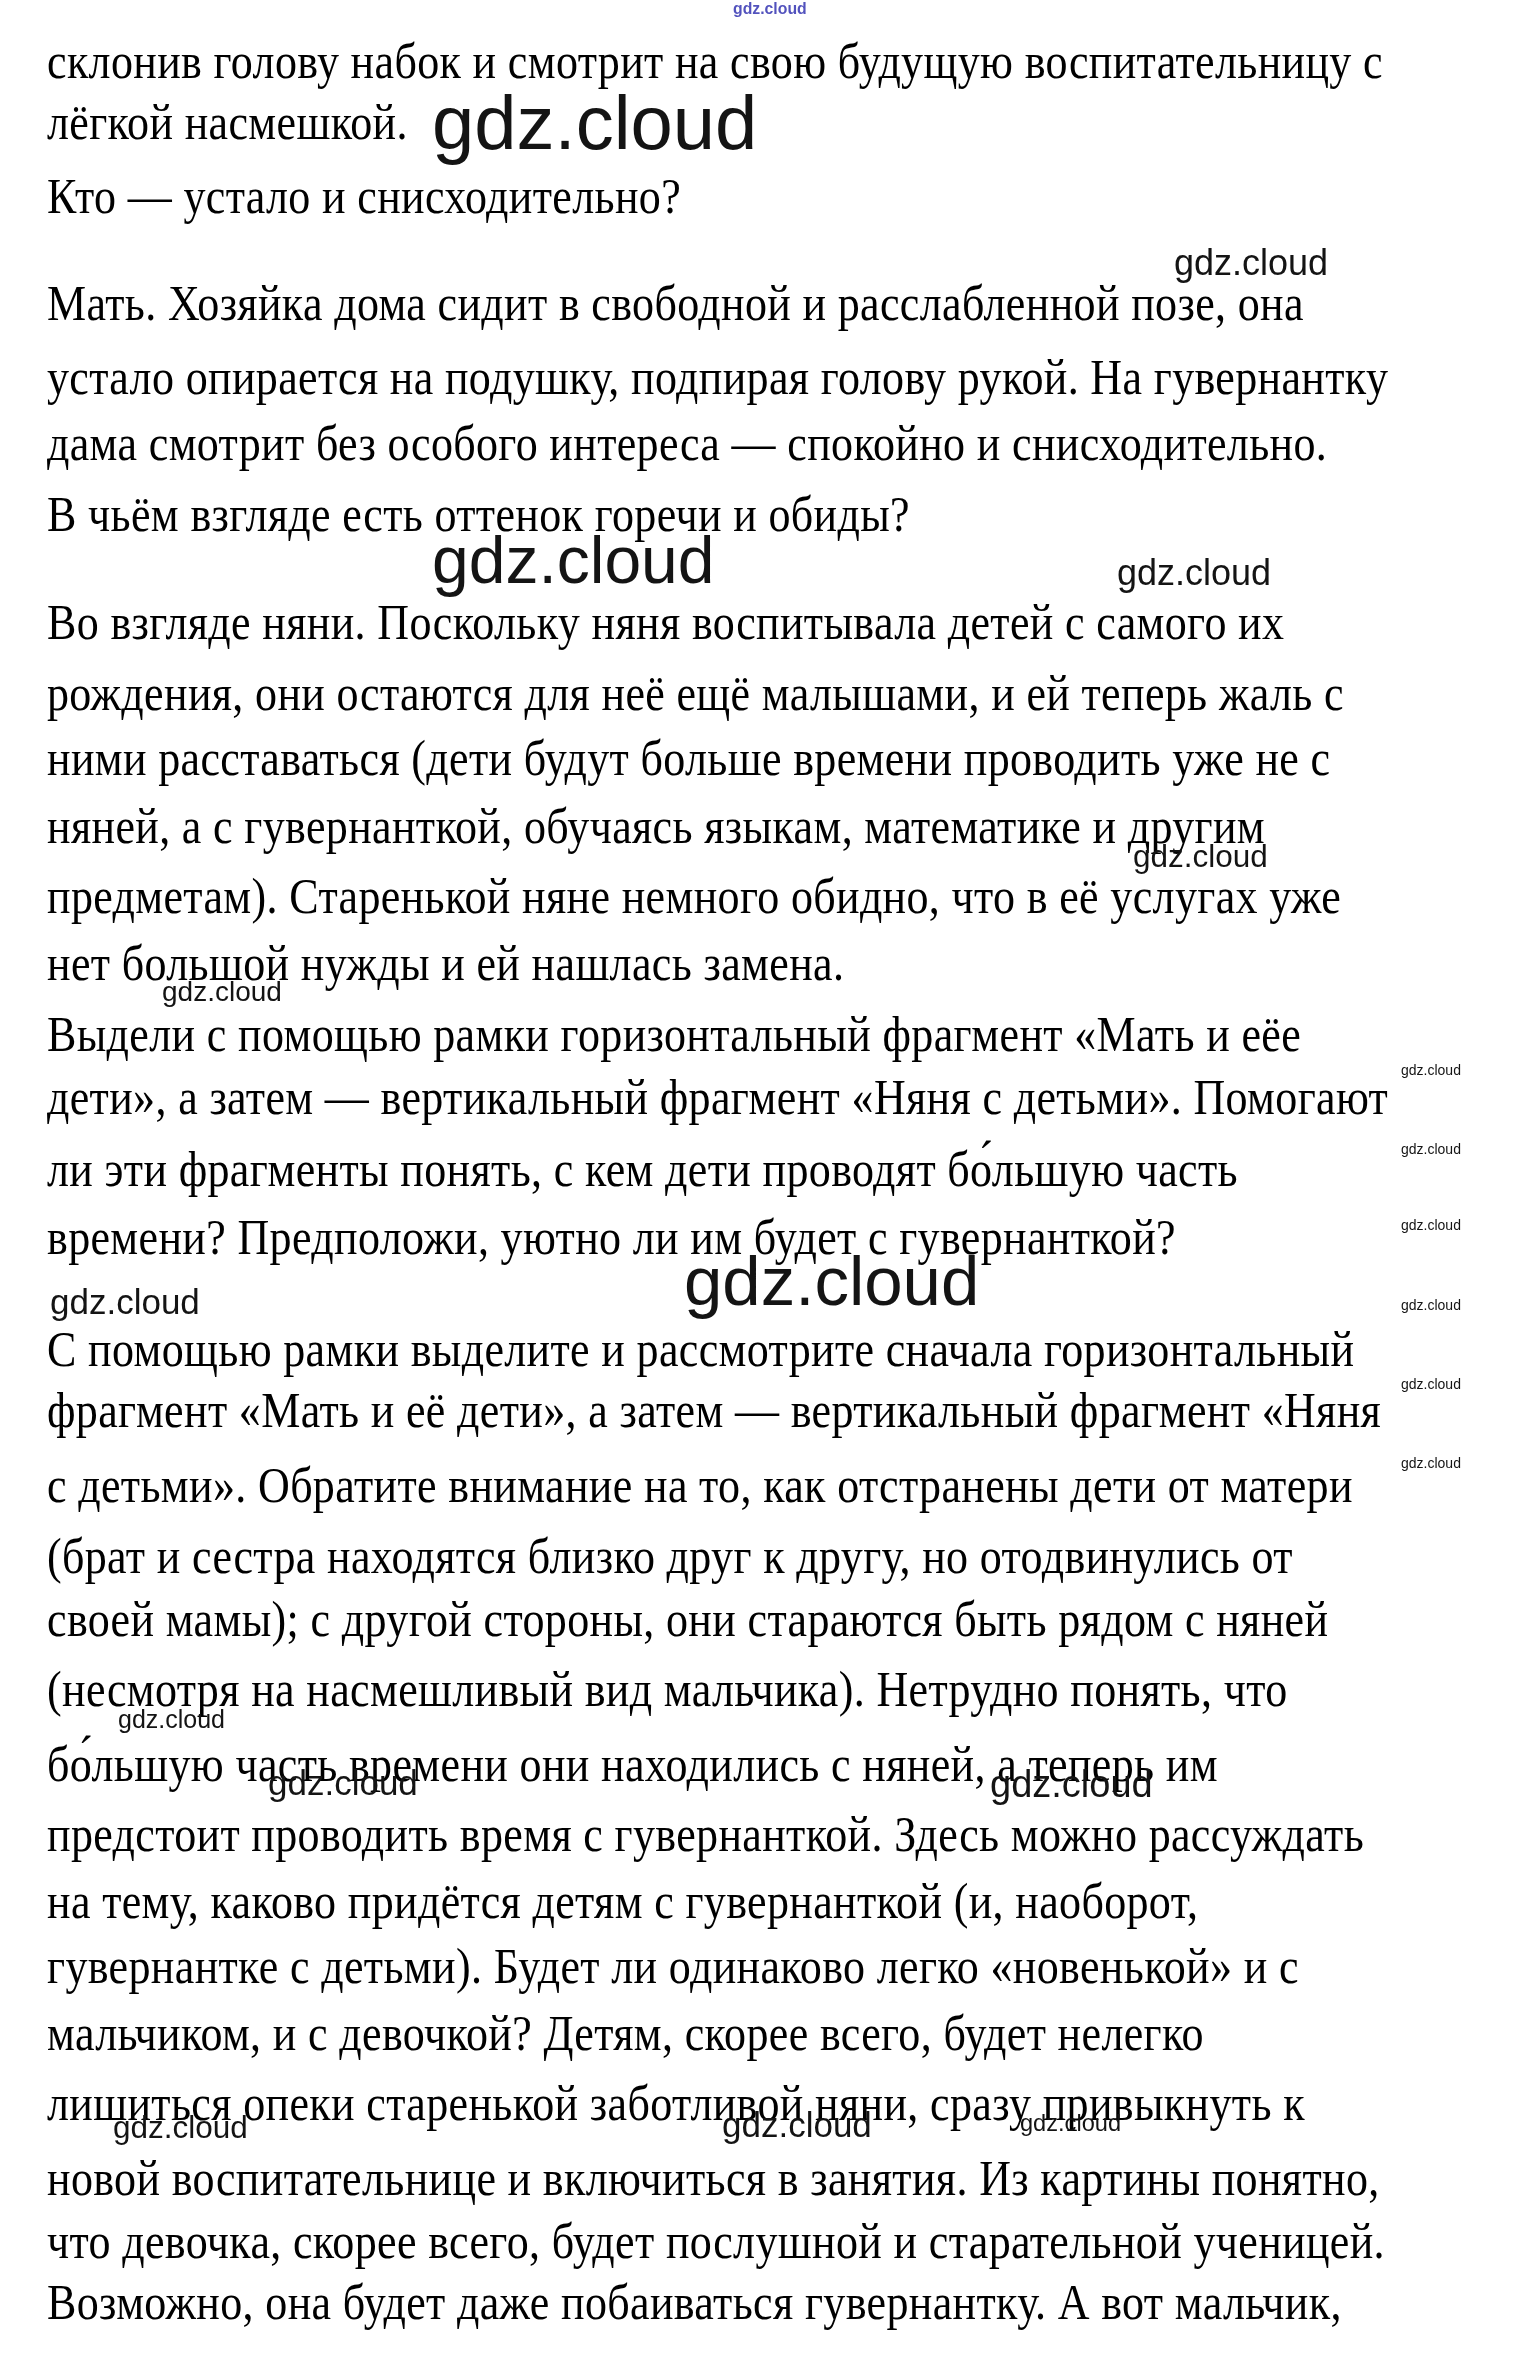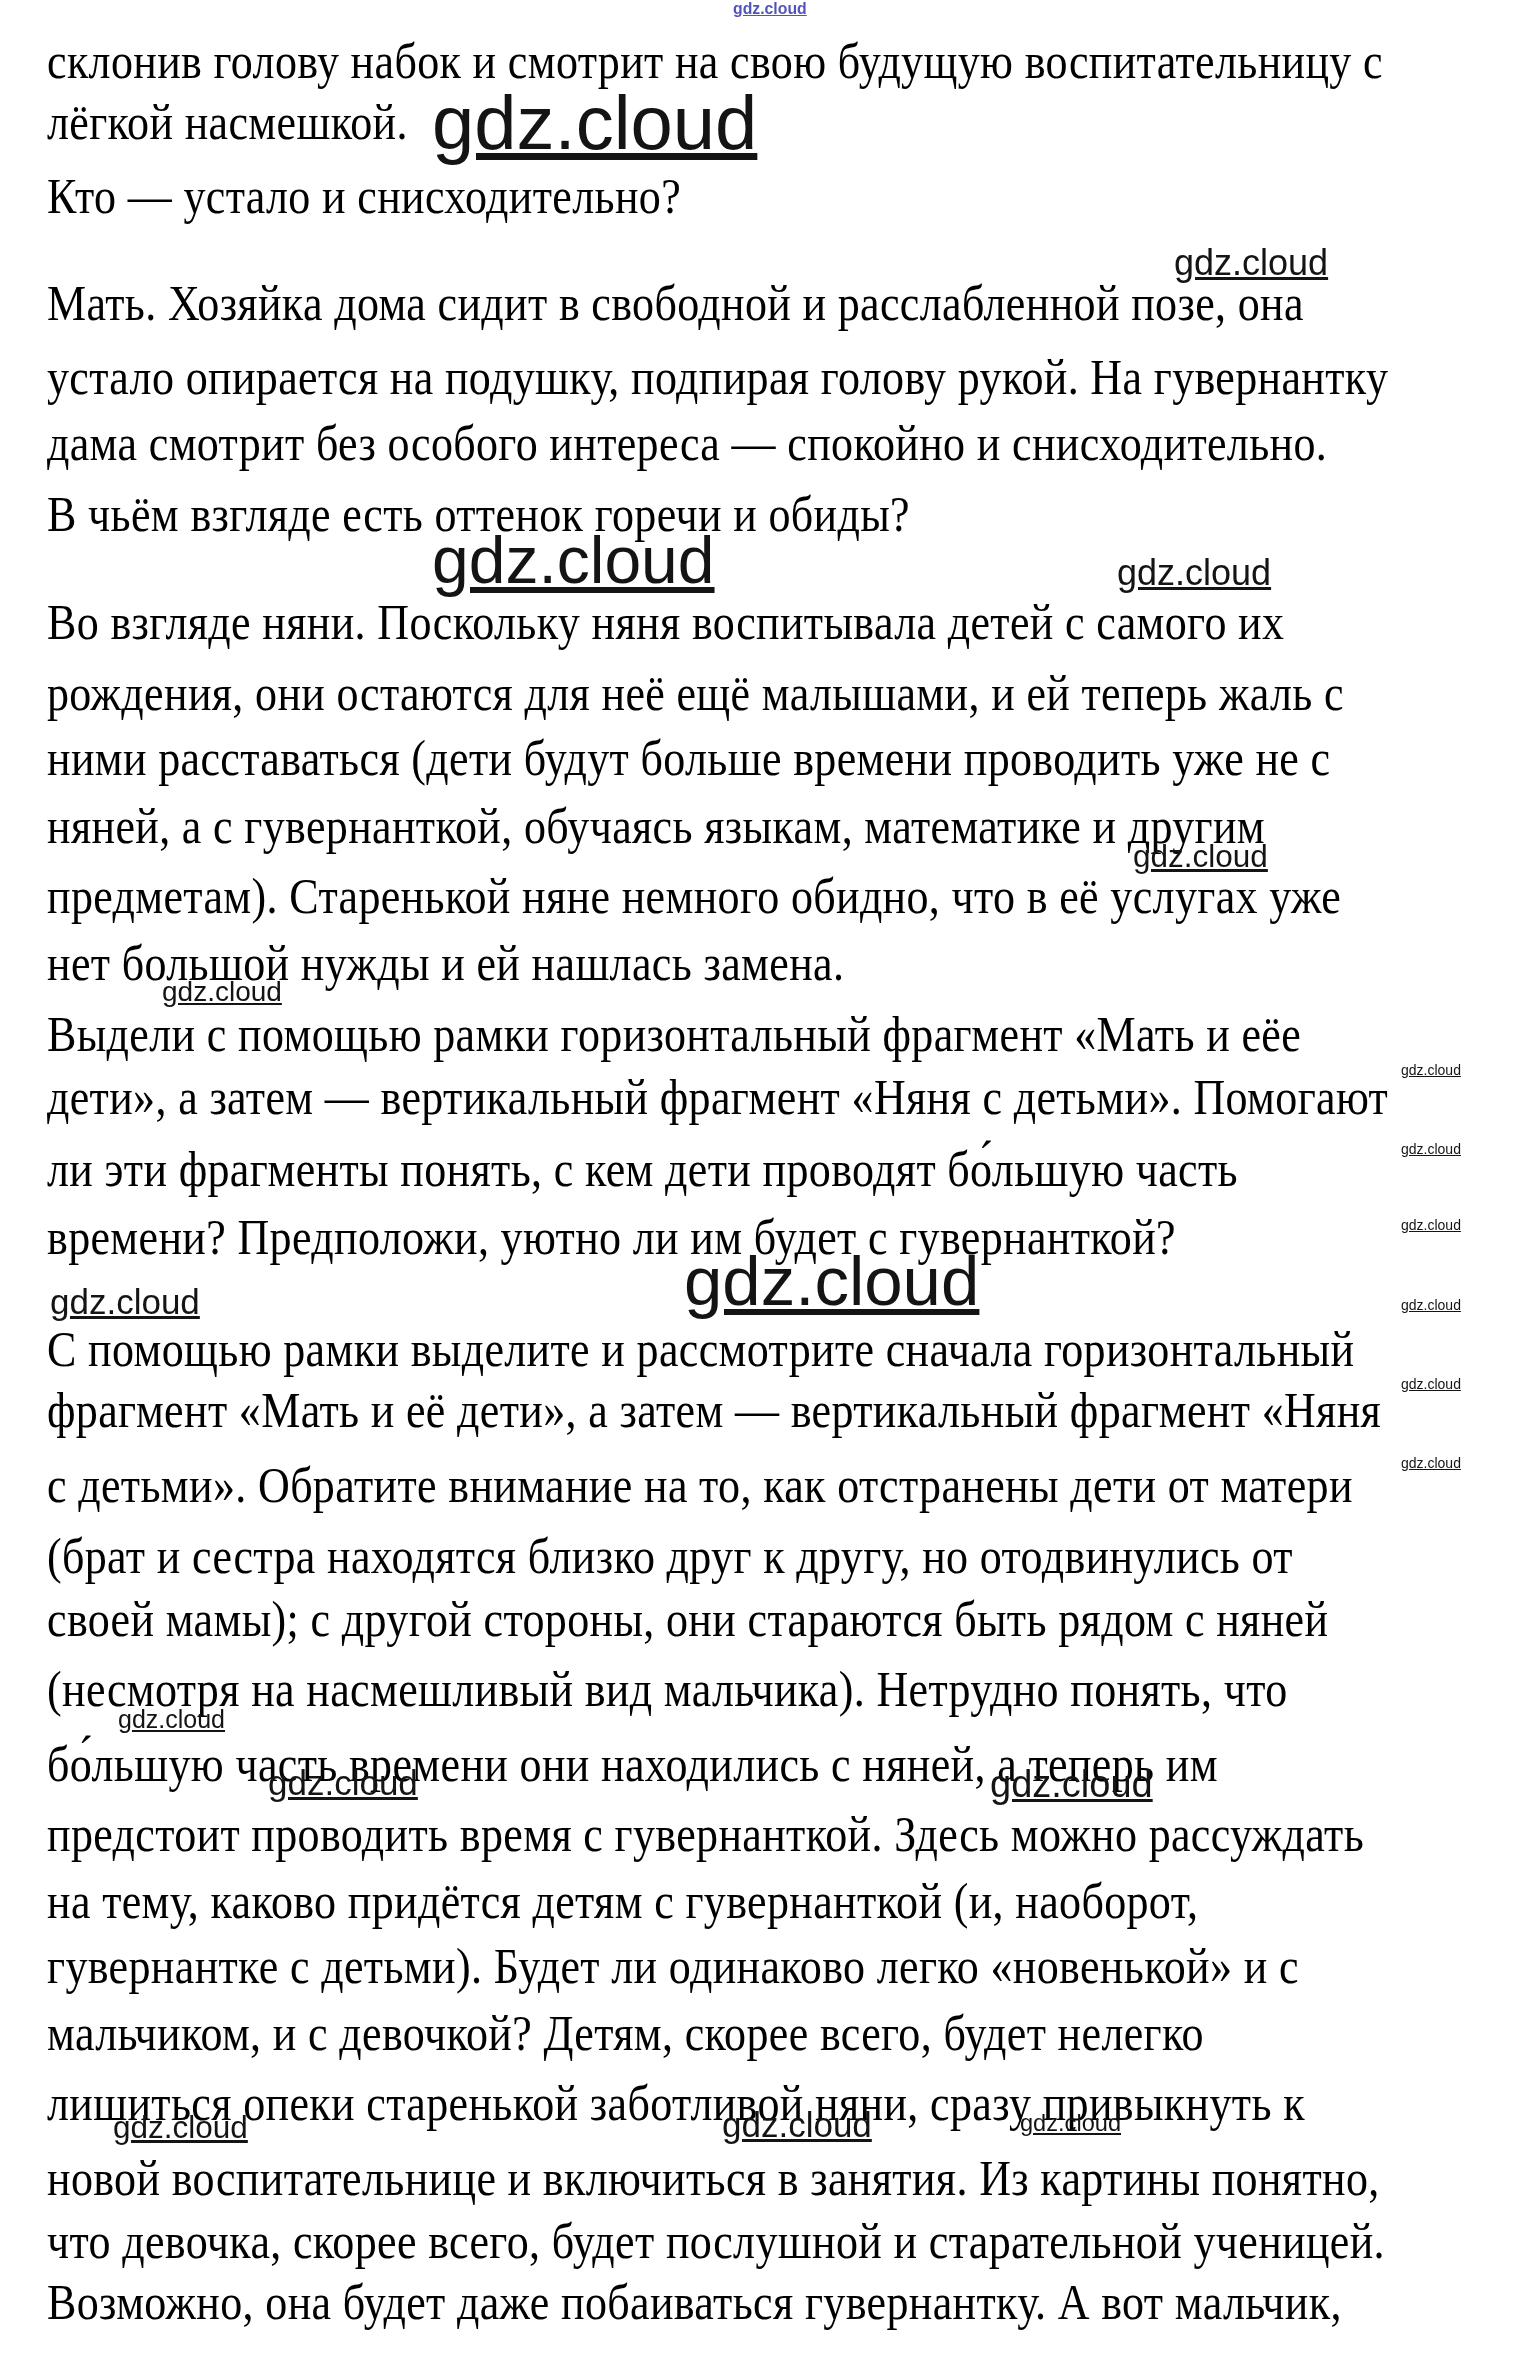--- a/index.html
+++ b/index.html
@@ -21,21 +21,20 @@
     transform:scaleX(0.88);
     transform-origin:0 0;
     letter-spacing:0.4px;
   }
   .wm{
     position:absolute;
     white-space:nowrap;
     font-family:"Liberation Sans","DejaVu Sans",sans-serif;
     font-weight:400;
     color:#141414;
-    text-decoration:underline;
   }
   .wm-top{
     font-weight:700;
     opacity:0.85;
   }
 </style>
 </head>
 <body>
 
 <div class="page">

